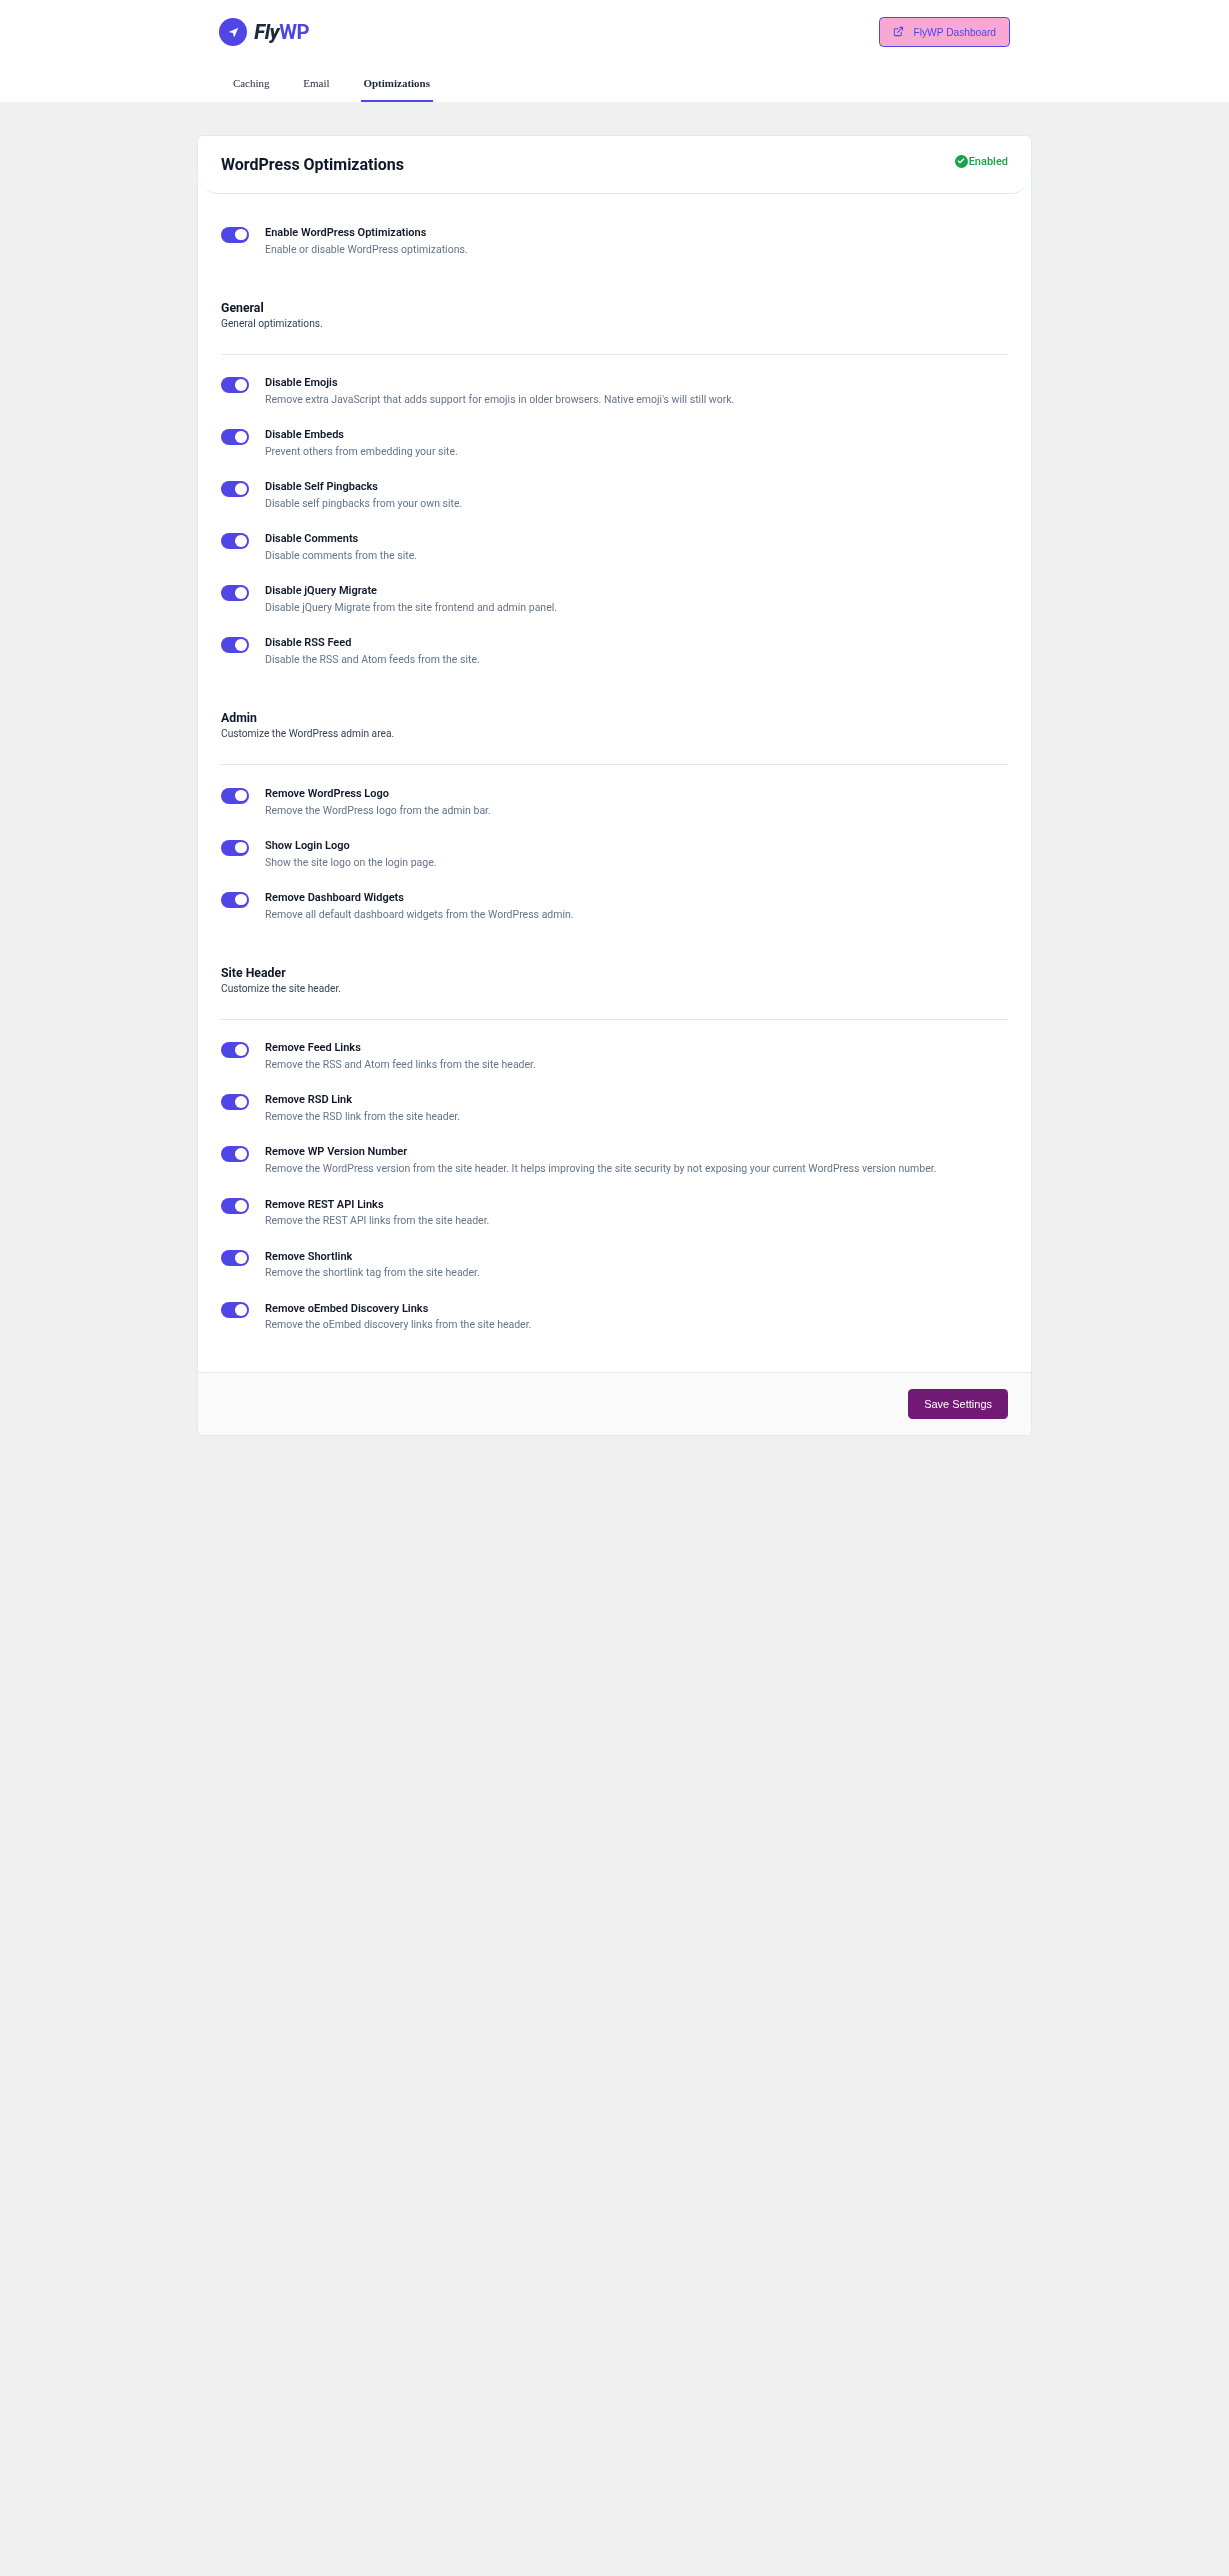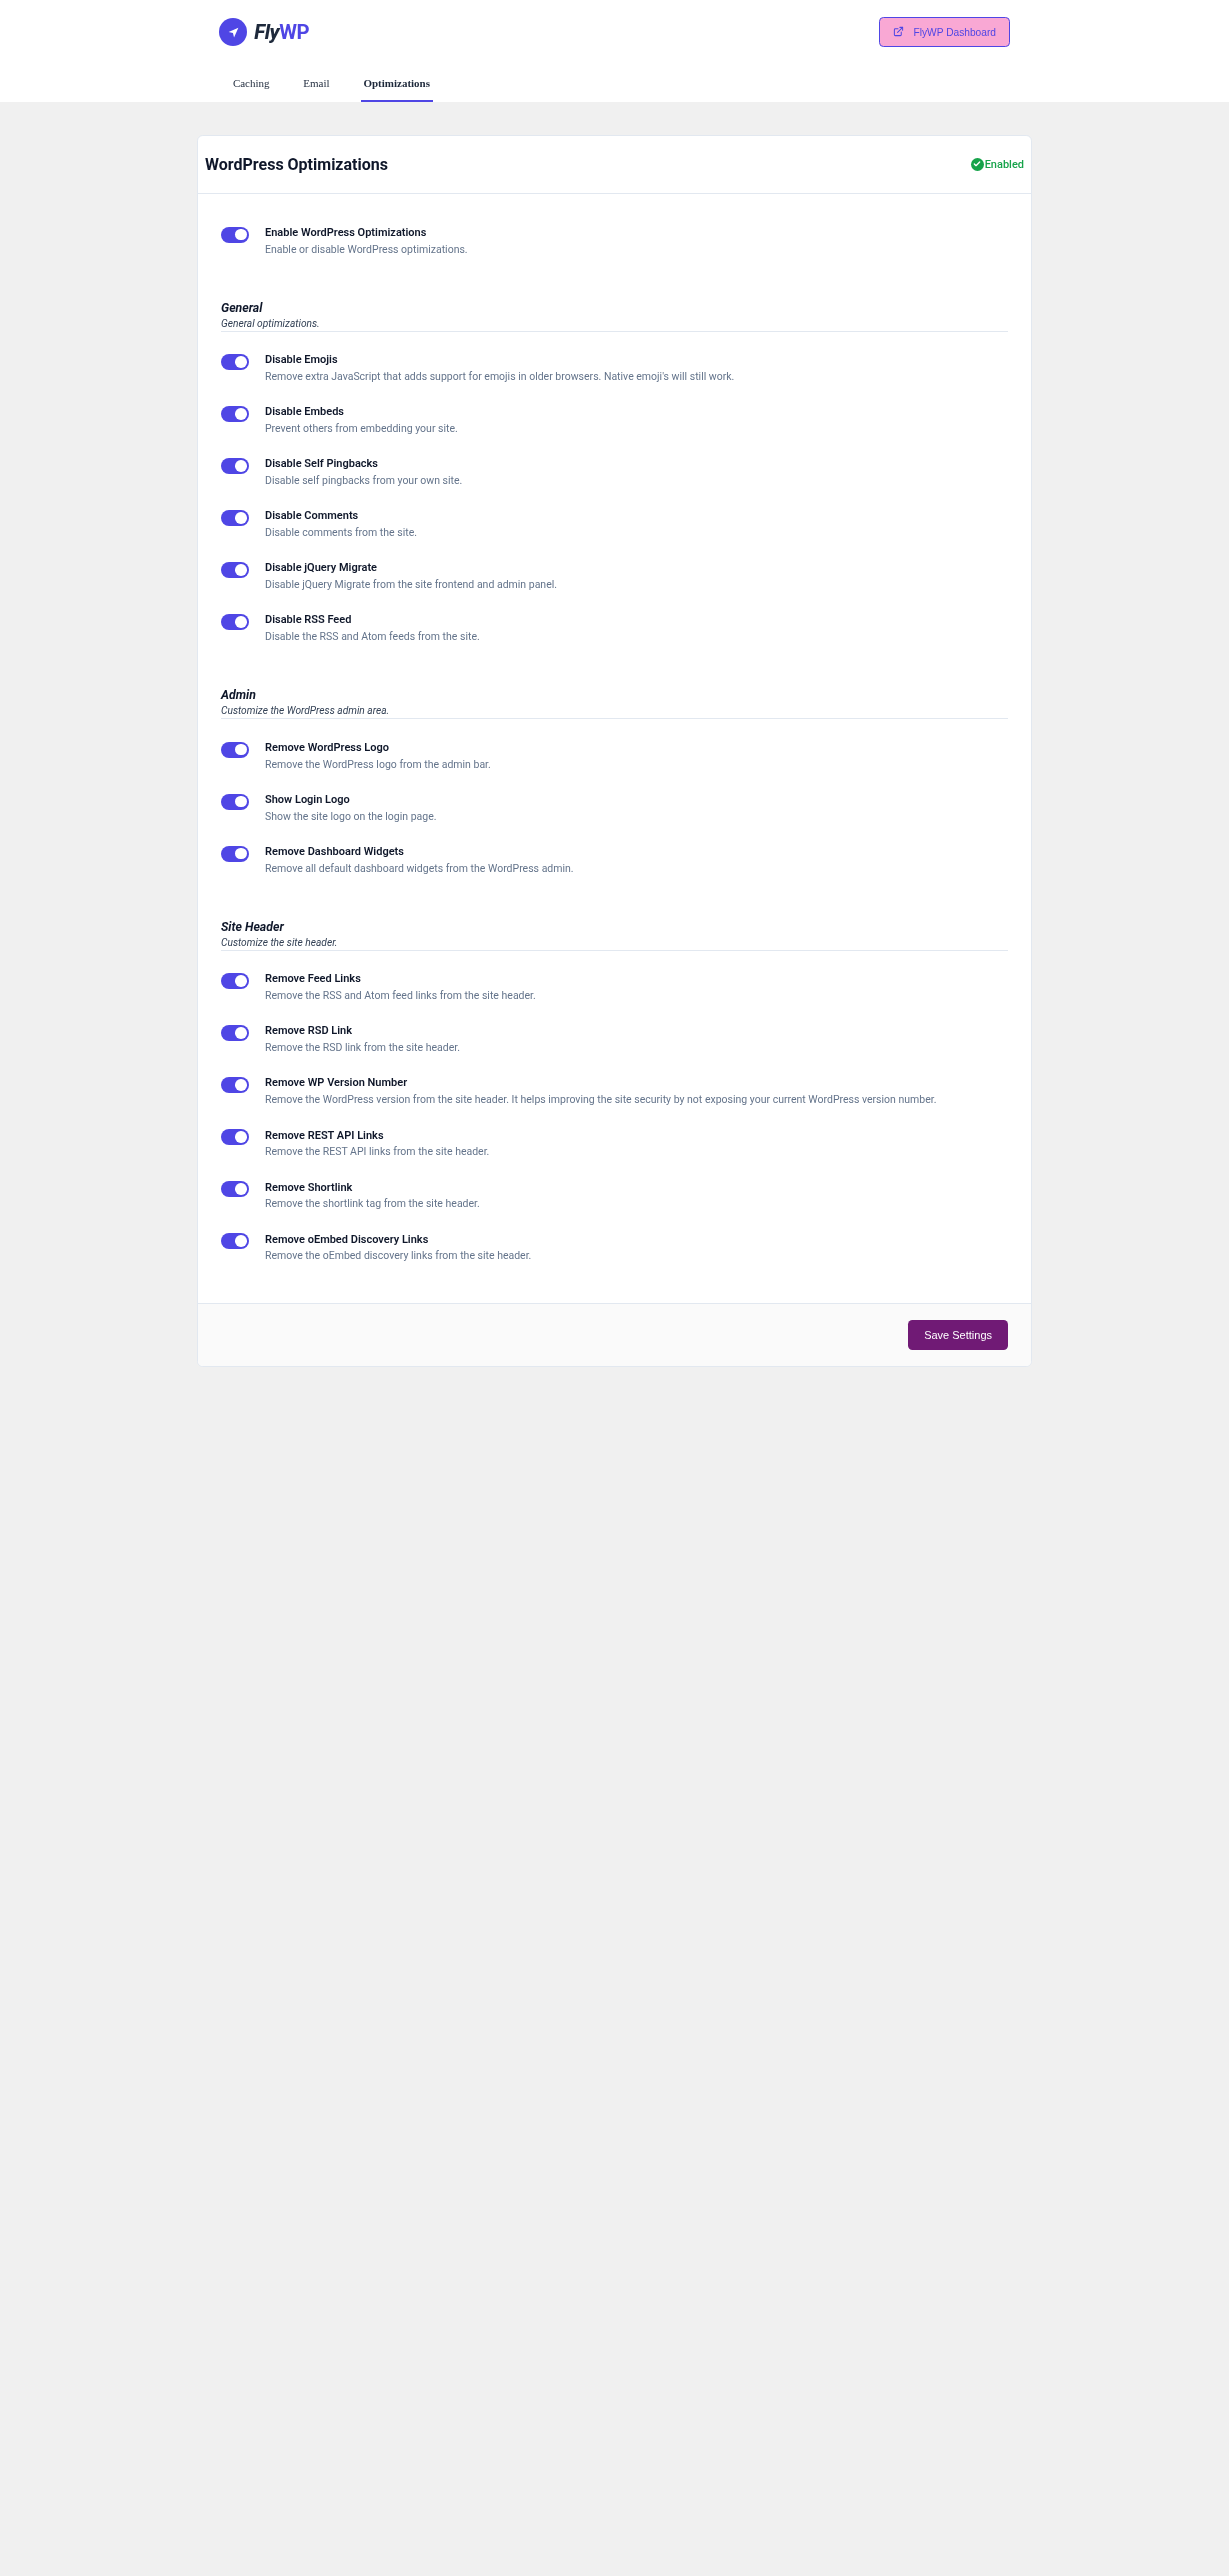--- a/index.html
+++ b/index.html
@@ -81,23 +81,24 @@
     background: #fff;
     border: 0.7px solid #e2e8f0;
     border-radius: 5.8px;
     max-width: 835px;
     margin: 0 auto;
     overflow: hidden;
   }
   .card-header {
     display: flex;
     justify-content: space-between;
-    align-items: center;
-    padding: 19px 7px;
+    align-items: flex-start;
+    padding: 19px 23px;
     border-bottom: 0.7px solid #e2e8f0;
+    border-radius: 21px;
   }
   .card-title {
     font-size: 16px;
     font-weight: 700;
     color: #0f172a;
   }
   .status {
     display: flex;
     align-items: center;
     gap: 1px;
@@ -148,23 +149,22 @@
   .opt-text .opt-desc {
     font-size: 10.5px;
     color: #64748b;
     line-height: 1.5;
   }
   .section {
     margin-top: 33px;
   }
   .section-head {
     border-bottom: 0.7px solid #e2e8f0;
-    padding-bottom: 2px;
+    padding-bottom: 25px;
     margin-bottom: 11.6px;
-    font-style: italic;
   }
   .section-title {
     font-size: 12.3px;
     font-weight: 700;
     color: #0f172a;
     margin-bottom: 2.9px;
   }
   .section-desc {
     font-size: 10.2px;
     color: #334155;

